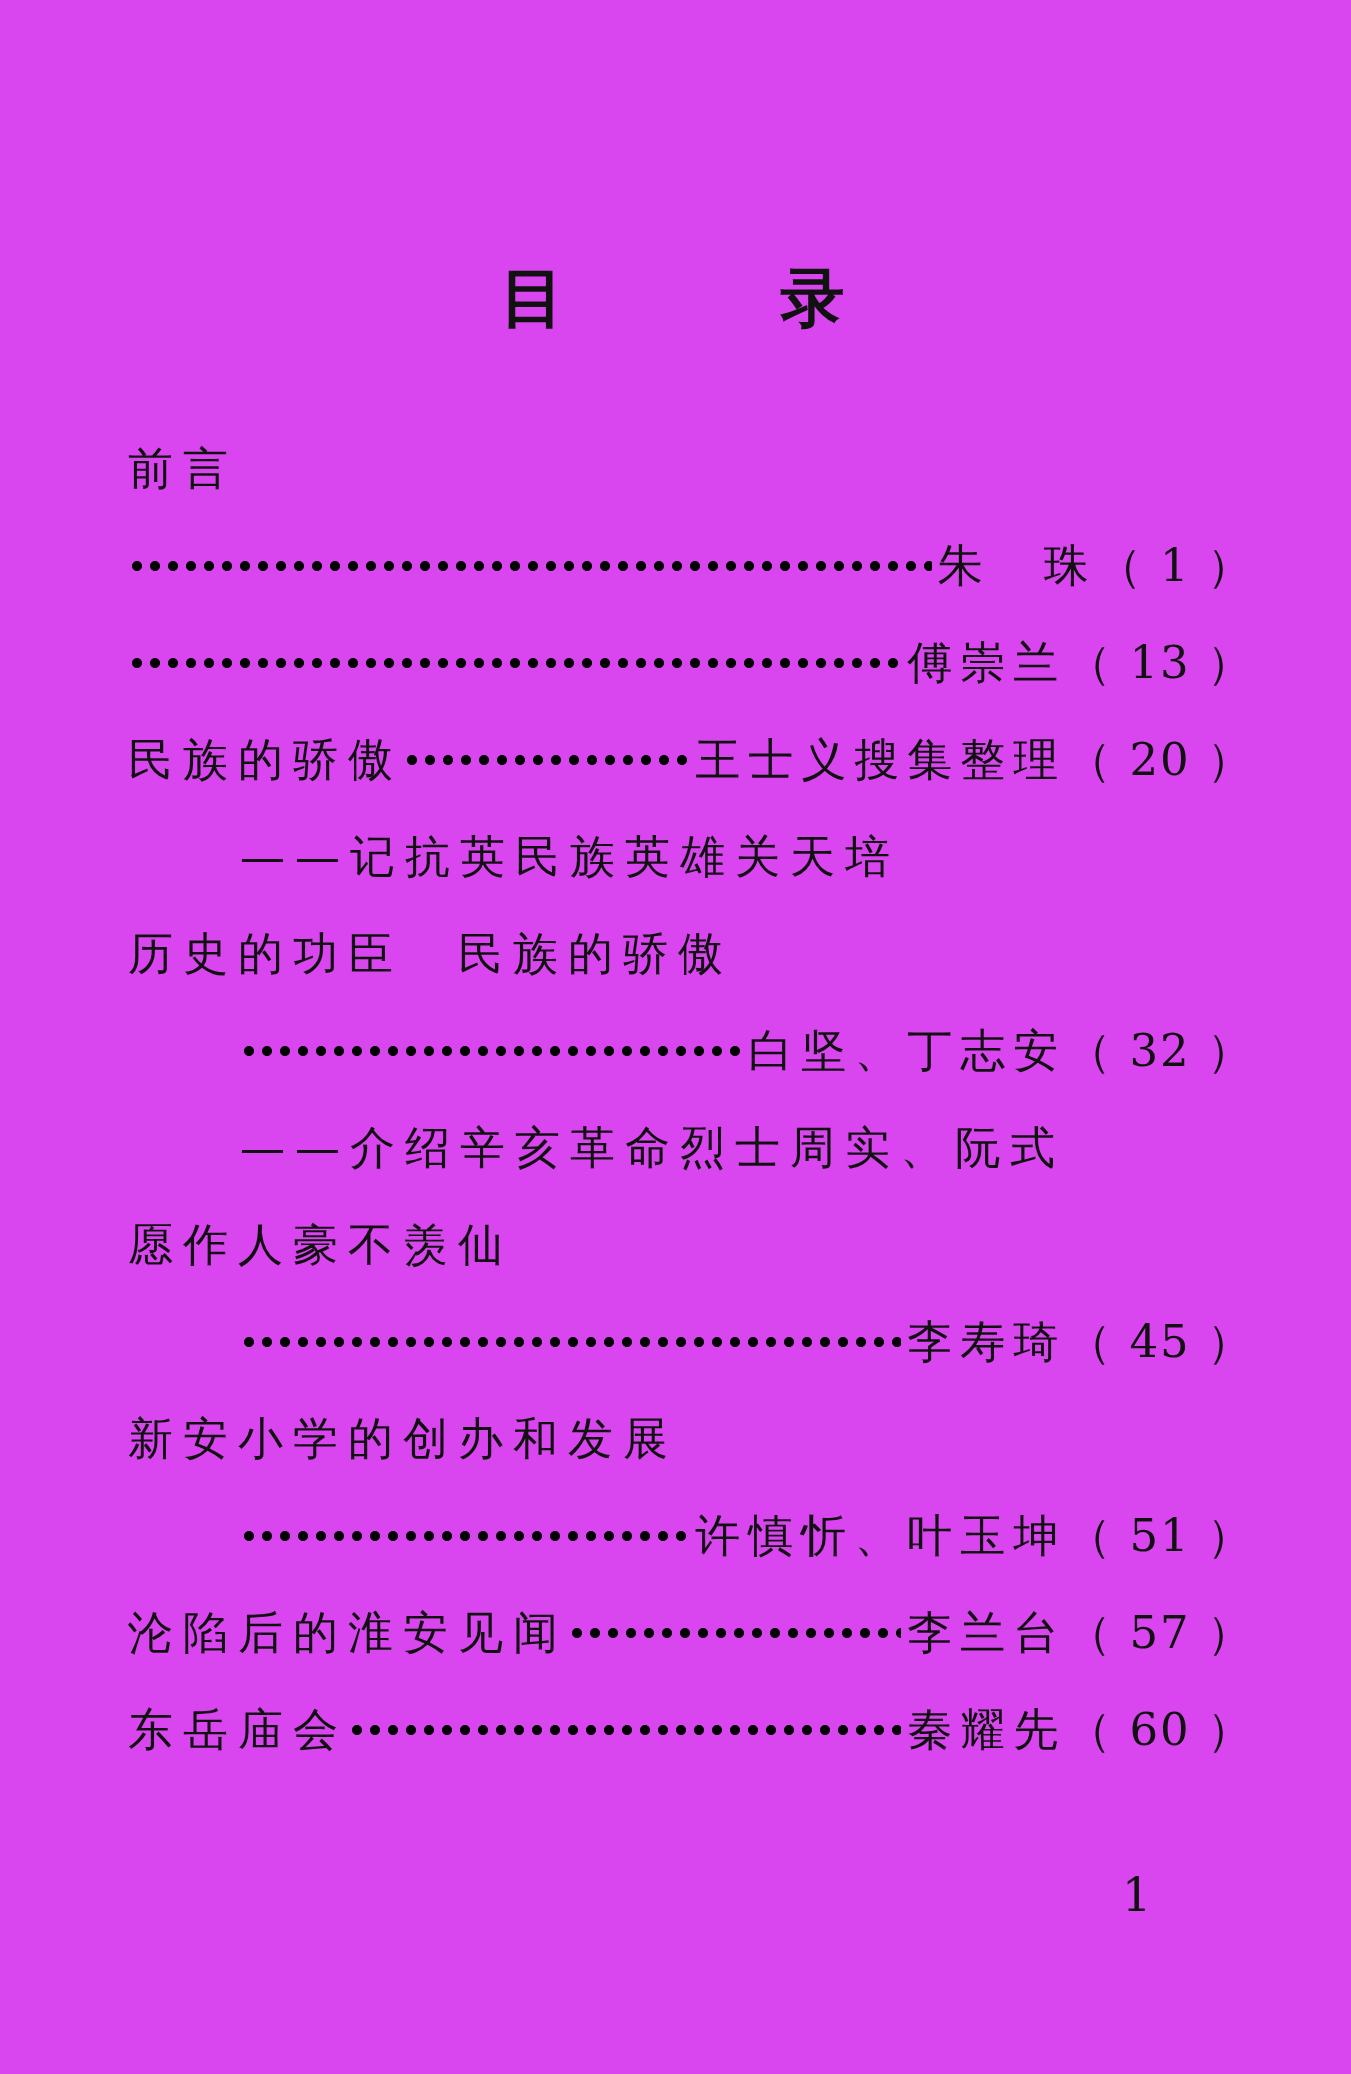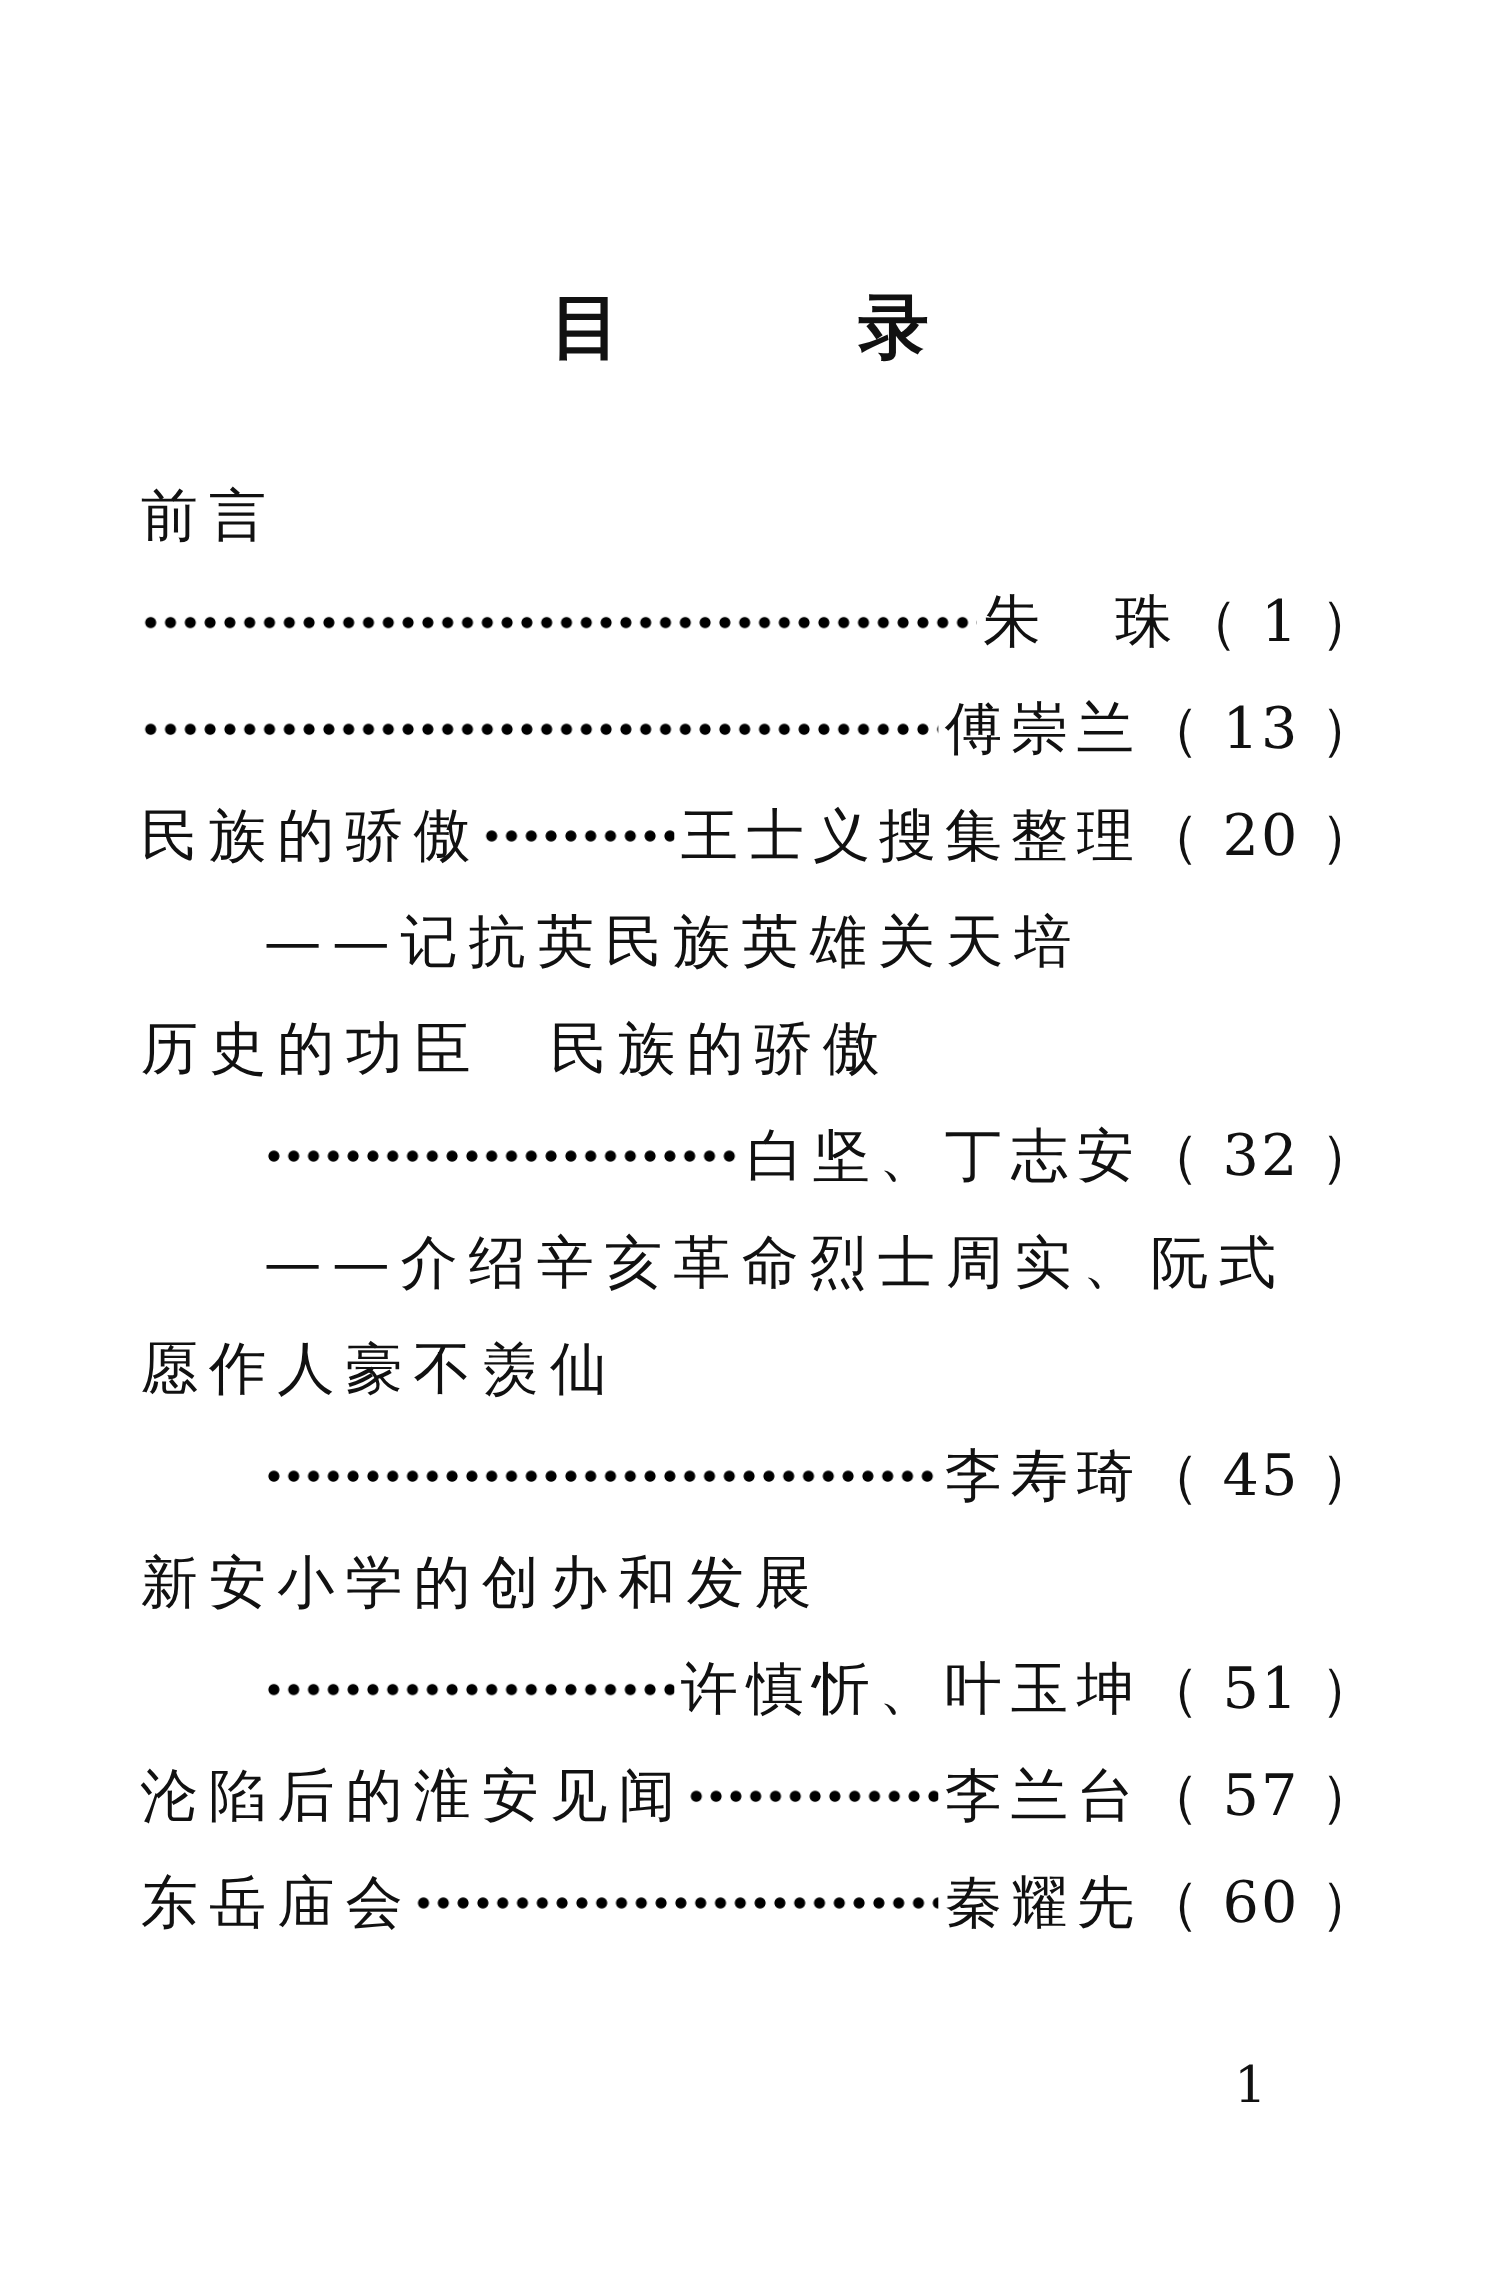--- a/index.html
+++ b/index.html
@@ -5,21 +5,21 @@
   html, body {
     margin: 0;
     padding: 0;
     background: #e8e8e8;
   }
   .page {
     position: relative;
     width: 1351px;
     height: 2074px;
     margin: 0 auto;
-    background: #ffffff;
+    background: #d946ef;
     color: #111111;
     font-family: "DejaVu Serif", "Liberation Serif", serif;
     overflow: hidden;
   }
   .doc-title {
     padding-top: 266px;
     text-align: center;
     font-size: 64px;
     line-height: 1;
     font-weight: bold;
@@ -28,21 +28,21 @@
   }
   .toc {
     margin-top: 90px;
     padding-left: 128px;
     padding-right: 97px;
   }
   .toc-line {
     display: flex;
     align-items: center;
     height: 97px;
-    font-size: 52px;
+    font-size: 45px;
     line-height: 1;
     white-space: nowrap;
   }
   .toc-line.indent {
     margin-left: 112px;
   }
   .entry-title {
     letter-spacing: 10px;
     flex: 0 0 auto;
   }

